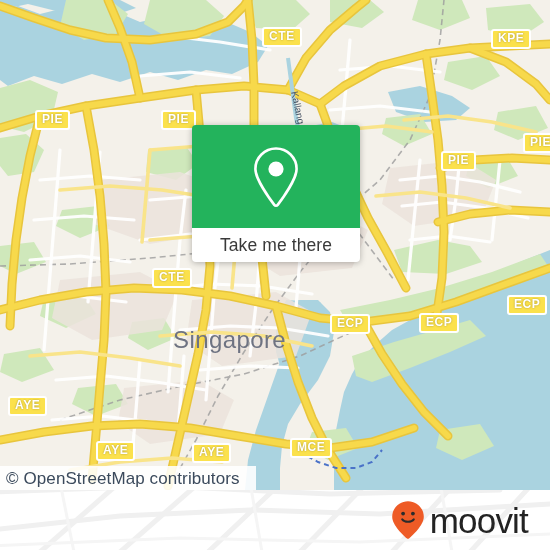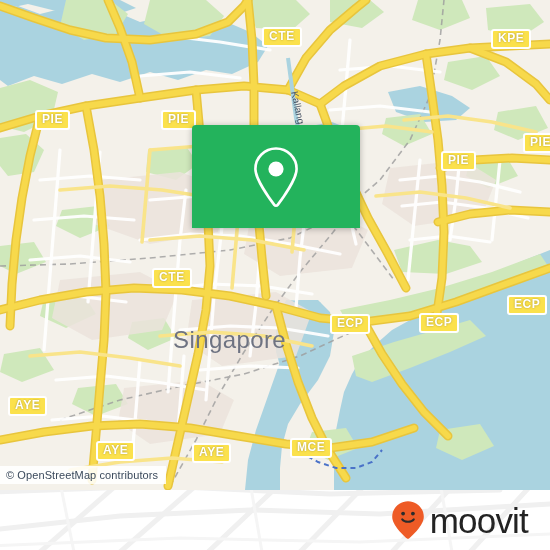--- a/index.html
+++ b/index.html
@@ -25,22 +25,22 @@
     background: #f2efe9;
   }
   #map-svg { position:absolute; left:0; top:0; display:block; }
 
   
   #attribution {
     position: absolute;
     left: 0;
     top: 466px;
     background: rgba(255,255,255,0.88);
-    padding: 3px 8px 3px 6px;
-    font-size: 11px;
+    padding: 3px 16px 3px 6px;
+    font-size: 17px;
     color: #3b4a5c;
     letter-spacing: 0.1px;
     white-space: nowrap;
     z-index: 40;
   }
 
   
   #callout {
     position: absolute;
     left: 192px;
@@ -337,20 +337,23 @@
 
   <div id="callout">
     <div id="callout-green">
       <svg class="pin-glyph" width="52" height="64" viewBox="0 0 52 64">
         <path d="M26 3.5 C14.6 3.5 5.4 12.6 5.4 23.9 C5.4 33.5 19.5 53.5 24.3 59.9
                  C25.2 61.1 26.8 61.1 27.7 59.9 C32.5 53.5 46.6 33.5 46.6 23.9
                  C46.6 12.6 37.4 3.5 26 3.5 Z" fill="none" stroke="#ffffff" stroke-width="2.6"></path>
         <circle cx="26" cy="24" r="7.6" fill="#ffffff"></circle>
       </svg>
     </div>
+    <div id="callout-white">
+      <span id="callout-label">Take me there</span>
+    </div>
   </div>
   <div id="callout-tail"></div>
 </div>
 
 <div id="footer">
   <svg id="footer-watermark" width="550" height="60" viewBox="0 0 550 60">
     <rect width="550" height="60" fill="#ffffff"></rect>
     <g stroke="#f0f0f0" stroke-width="5" fill="none" stroke-linecap="round">
       <path d="M40,62 L120,-8"></path>
       <path d="M120,62 L200,-8"></path>

